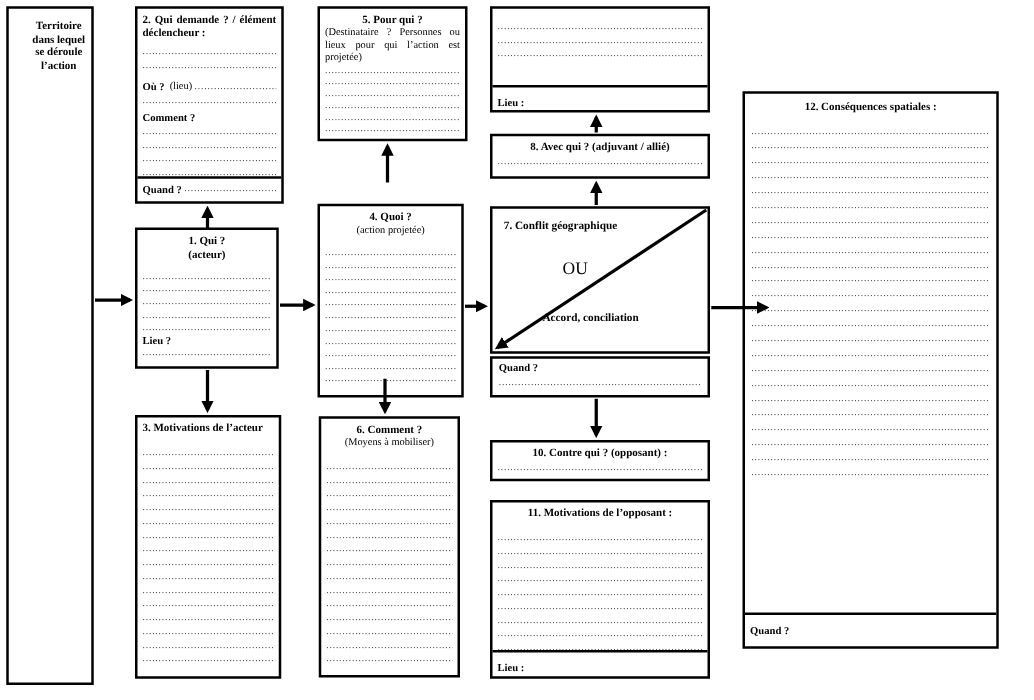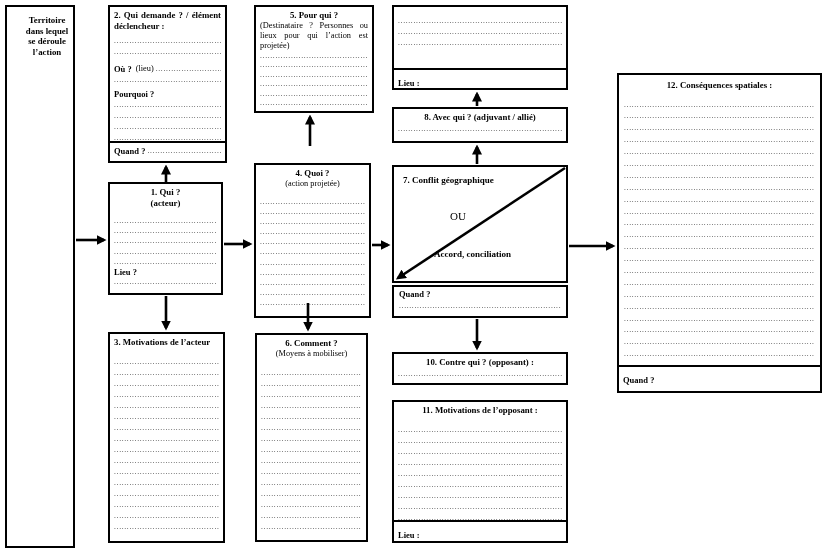--- a/index.html
+++ b/index.html
@@ -43,21 +43,21 @@
       <div class="dotline">............................................................................................................................................................................................................................................................................................................</div>
     </div>
   <div class="row">
     <span class="b">Où ?</span>&nbsp;<span class="sub">(lieu)</span>
     <span class="dotfill">............................................................................................................................................................................................................................................................................................................</span>
   </div>
   <div class="dots">
       <div class="dotline">............................................................................................................................................................................................................................................................................................................</div>
     </div>
   <div class="gap4"></div>
-  <div class="b">Pourquoi ?</div>
+  <div class="b">Comment ?</div>
   <div class="dots">
       <div class="dotline">............................................................................................................................................................................................................................................................................................................</div>
       <div class="dotline">............................................................................................................................................................................................................................................................................................................</div>
       <div class="dotline">............................................................................................................................................................................................................................................................................................................</div>
       <div class="dotline">............................................................................................................................................................................................................................................................................................................</div>
     </div>
   <div class="botrow row" style="margin-left:-4px;margin-right:-4px">
     <span class="b">Quand ?</span>
     <span class="dotfill">............................................................................................................................................................................................................................................................................................................</span>
   </div>
@@ -173,21 +173,21 @@
 
 <div class="box col pad" style="left:392px;top:107px;width:176px;height:36px">
   <div class="ttl center">8. Avec qui ? (adjuvant / allié)</div>
   <div class="dots">
       <div class="dotline">............................................................................................................................................................................................................................................................................................................</div>
     </div>
 </div>
 
 <div class="box" style="left:392px;top:165px;width:176px;height:118px">
   <div class="ttl" style="position:absolute;left:9px;top:8px;font-size:9px">7. Conflit géographique</div>
-  <div class="sub" style="position:absolute;left:56px;top:44px;font-size:11px">OU</div>
+  <div class="sub" style="position:absolute;left:56px;top:44px;font-size:14px">OU</div>
   <div class="b" style="position:absolute;left:40px;top:82px;font-size:9px">Accord, conciliation</div>
 </div>
 
 <div class="box col" style="left:392px;top:285px;width:176px;height:33px;padding:2px 5px">
   <div class="b">Quand ?</div>
   <div class="dots">
       <div class="dotline">............................................................................................................................................................................................................................................................................................................</div>
     </div>
 </div>
 
@@ -210,21 +210,21 @@
       <div class="dotline">............................................................................................................................................................................................................................................................................................................</div>
       <div class="dotline">............................................................................................................................................................................................................................................................................................................</div>
       <div class="dotline">............................................................................................................................................................................................................................................................................................................</div>
       <div class="dotline">............................................................................................................................................................................................................................................................................................................</div>
     </div>
   <div class="botrow" style="height:21px">
     <span class="b">Lieu :</span>
   </div>
 </div>
 
-<div class="box col" style="left:617px;top:73px;width:205px;height:320px">
+<div class="box col" style="left:594px;top:73px;width:205px;height:446px">
   <div class="ttl center" style="padding:5px 4px 0 4px">12. Conséquences spatiales :</div>
   <div class="gap8"></div>
   <div class="dots grow lh12" style="padding:0 5px">
       <div class="dotline">............................................................................................................................................................................................................................................................................................................</div>
       <div class="dotline">............................................................................................................................................................................................................................................................................................................</div>
       <div class="dotline">............................................................................................................................................................................................................................................................................................................</div>
       <div class="dotline">............................................................................................................................................................................................................................................................................................................</div>
       <div class="dotline">............................................................................................................................................................................................................................................................................................................</div>
       <div class="dotline">............................................................................................................................................................................................................................................................................................................</div>
       <div class="dotline">............................................................................................................................................................................................................................................................................................................</div>

